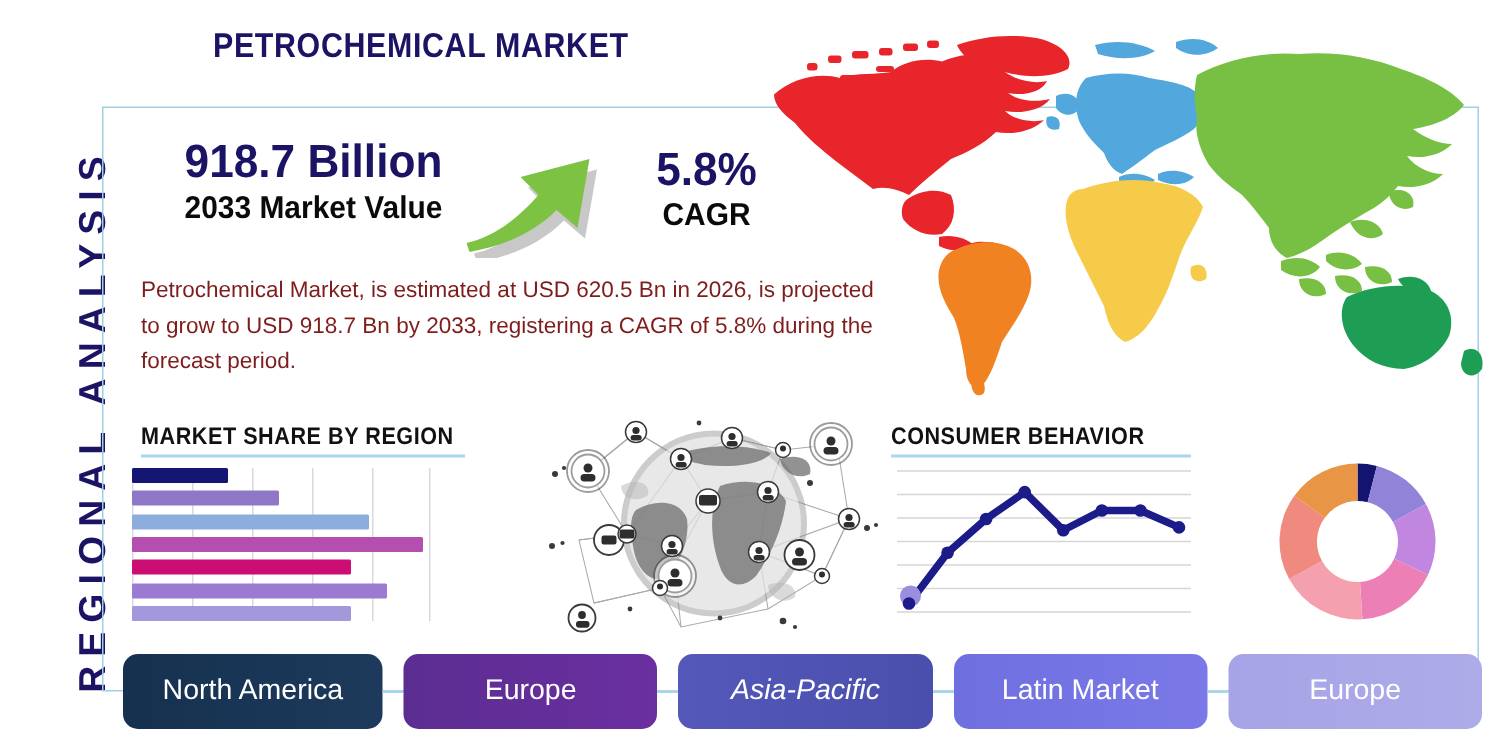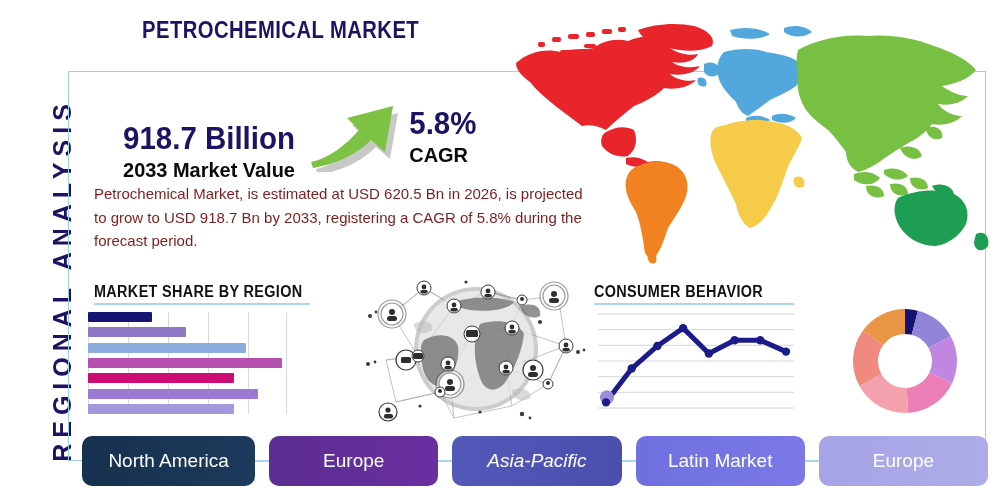--- a/index.html
+++ b/index.html
@@ -29,31 +29,31 @@
   }
 
   
   .content-box{
     position:absolute;left:68px;top:71px;width:918px;height:390px;
     border:1.5px solid #9fcfe4;background:transparent;box-sizing:border-box;
   }
 
   
   .kpi-row{position:absolute;left:96px;top:92px;width:420px;height:76px;}
-  .kpi-left{position:absolute;left:0;top:0;text-align:center;width:226px;margin-top:31px;}
+  .kpi-left{position:absolute;left:0;top:0;text-align:center;width:226px;}
   .kpi-value{
     font-weight:700;font-size:31px;color:#1b1464;line-height:1.05;
     font-family:"Liberation Sans",sans-serif;
     transform:scaleX(.95);transform-origin:center;
   }
   .kpi-label{
     font-weight:700;font-size:21px;color:#0a0a0a;line-height:1.15;margin-top:2px;
     transform:scaleX(.95);transform-origin:center;
   }
-  .kpi-right{position:absolute;left:310px;top:16px;text-align:left;width:130px;}
+  .kpi-right{position:absolute;left:310px;top:5px;text-align:center;width:130px;}
   .kpi-right .kpi-value{font-size:31px;}
   .kpi-right .kpi-label{font-size:21px;}
 
   .arrow-wrap{position:absolute;left:215px;top:-6px;width:110px;height:86px;}
   .arrow-wrap svg{display:block;}
 
   
   .blurb{
     position:absolute;left:94px;top:182px;width:492px;
     font-size:15px;line-height:1.58;color:#7f1d1d;

